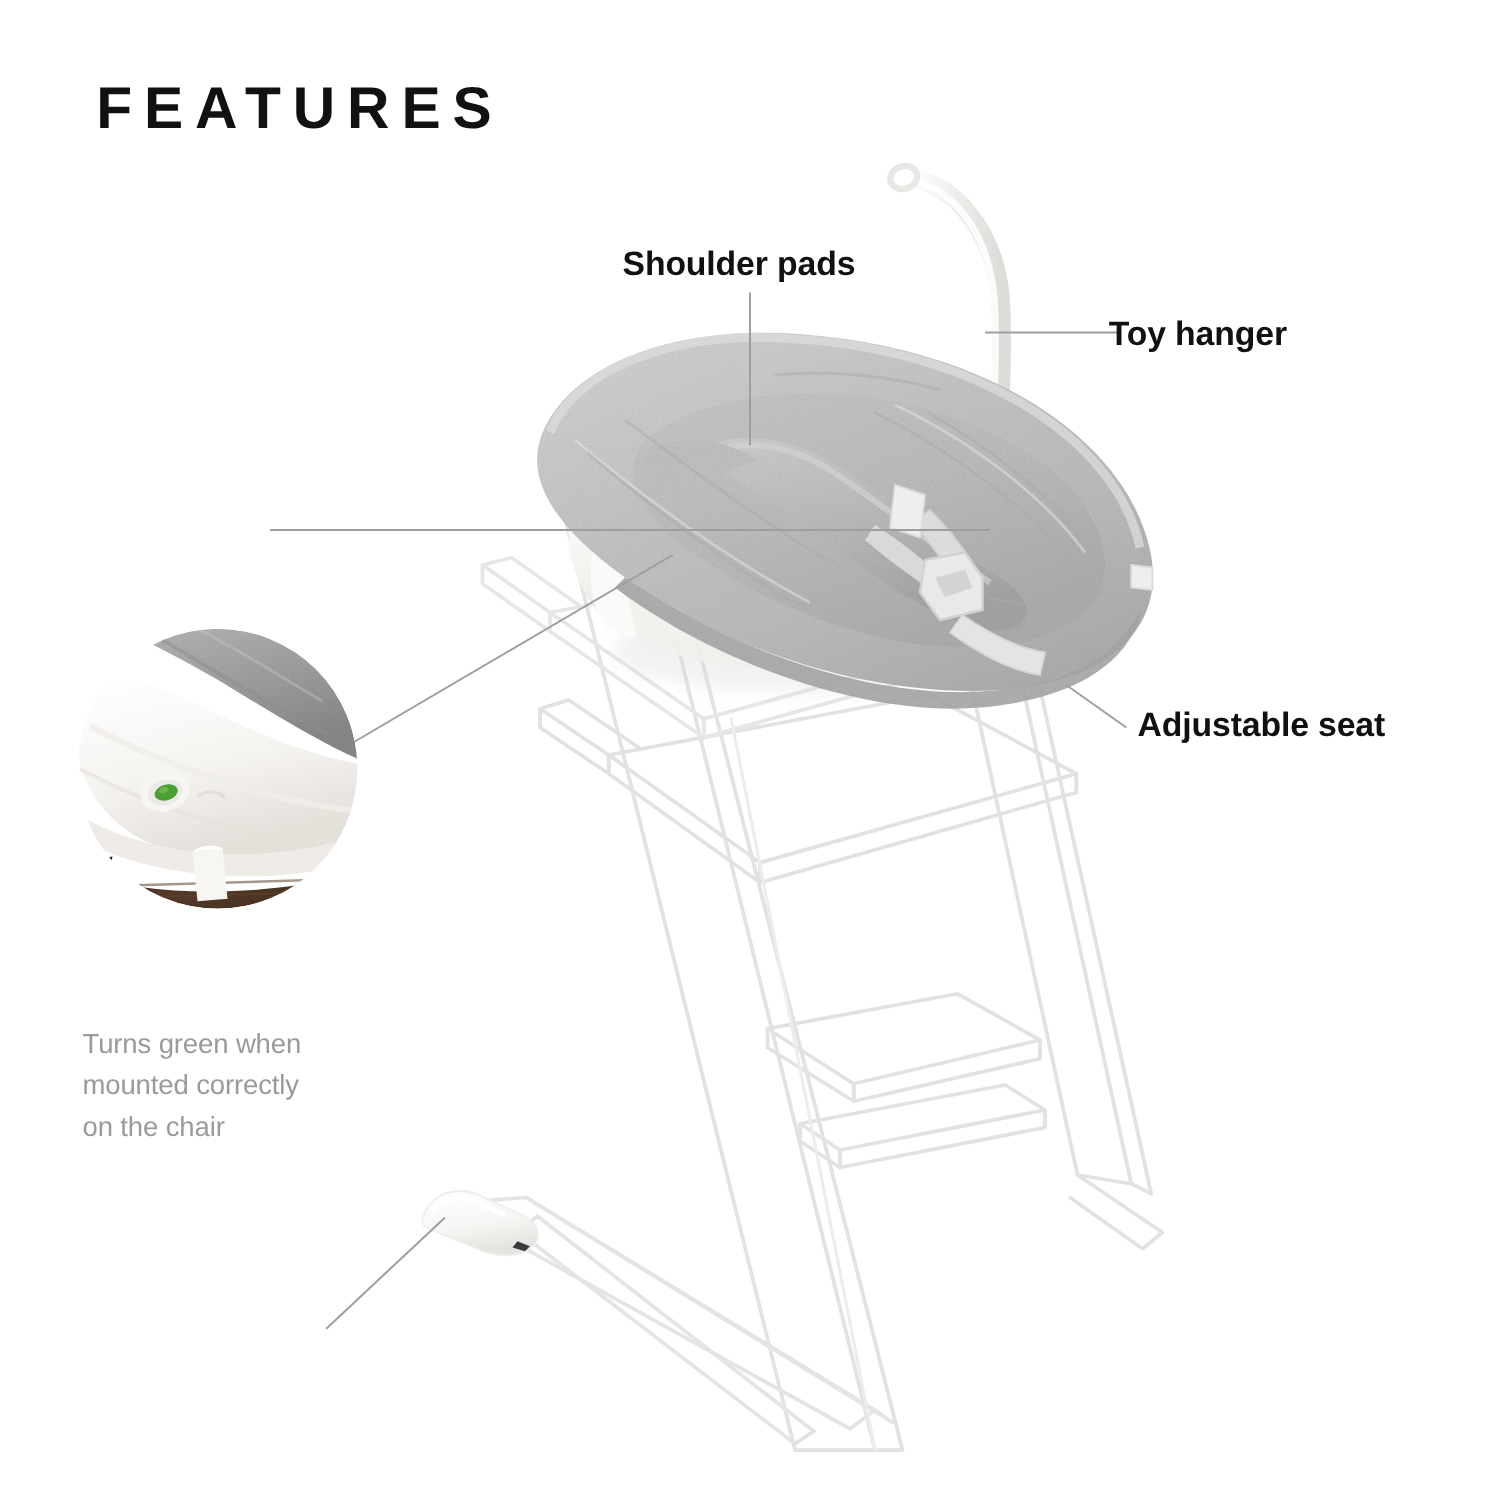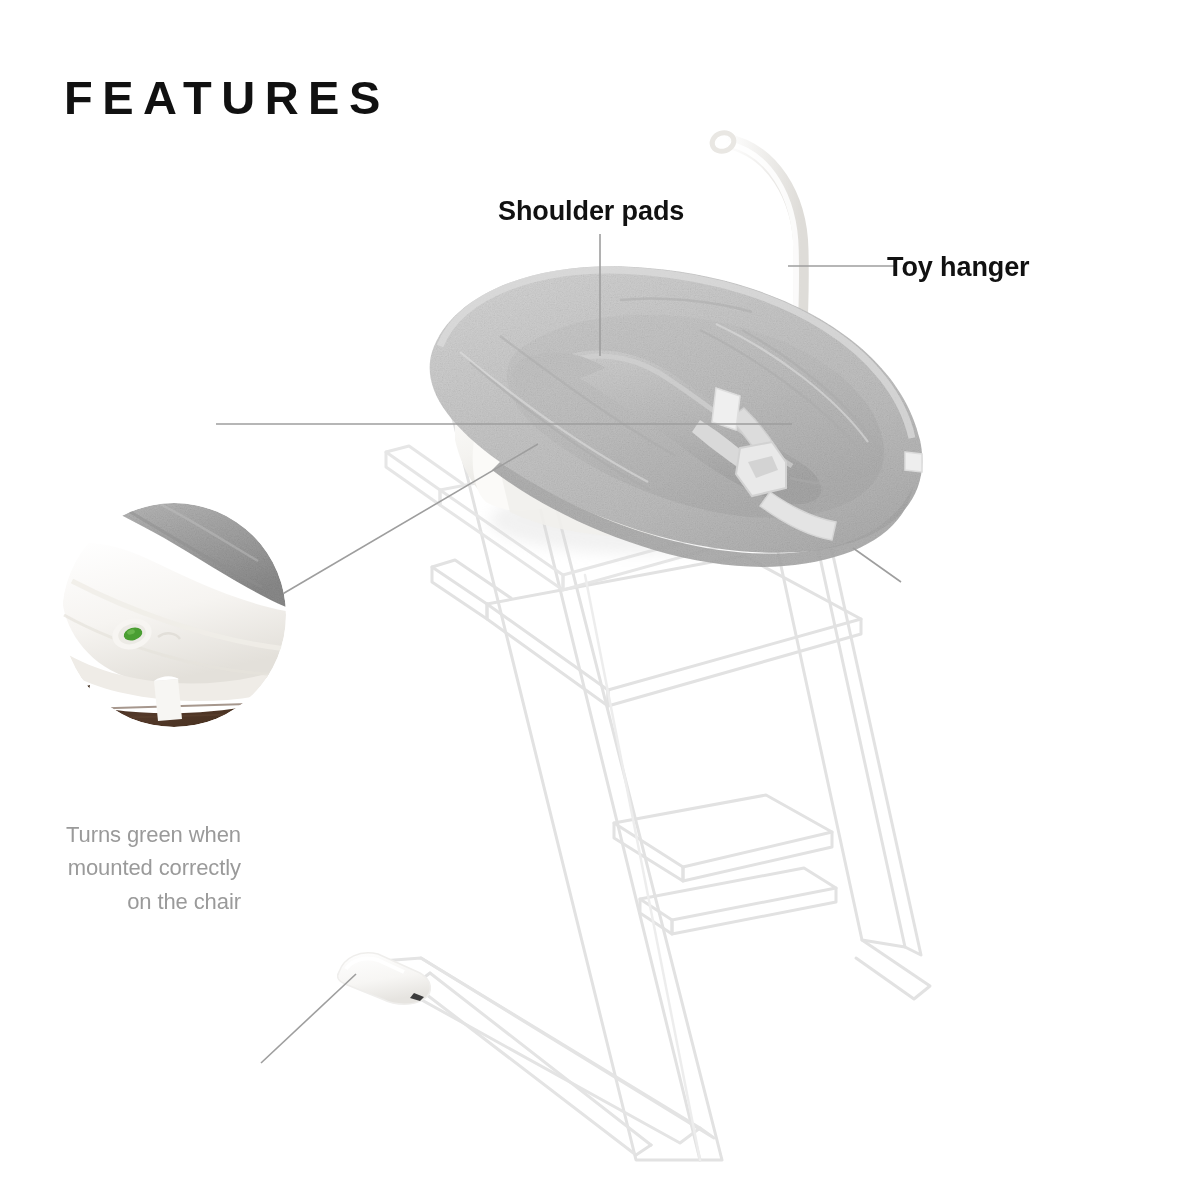--- a/index.html
+++ b/index.html
@@ -9,27 +9,26 @@
     font-family:"Liberation Sans","DejaVu Sans",sans-serif;
     overflow:hidden;
     position:relative;
     color:#111111;
     -webkit-font-smoothing:antialiased;
   }
   #stage{position:absolute;inset:0;width:1200px;height:1200px;}
 
   
   .page-title{
-    position:absolute;left:64px;top:62px;
+    position:absolute;left:77px;top:62px;
     font-size:47px;font-weight:700;
     letter-spacing:9.5px;
     color:#111111;
     line-height:1;
     white-space:nowrap;
-    margin-top:12px;
   }
 
   
   .callout{
     position:absolute;
     font-size:27px;
     font-weight:700;
     color:#111111;
     line-height:1.32;
     white-space:pre-line;
@@ -43,21 +42,21 @@
     line-height:1.52;
     white-space:pre-line;
     letter-spacing:-0.1px;
   }
 
   .lbl-shoulder{left:498px;top:194px;}
   .lbl-toy{left:887px;top:250px;}
   .lbl-harness{left:64px;top:358px;}
   .lbl-seat{left:910px;top:563px;}
   .lbl-indicators{left:66px;top:770px;}
-  .sub-indicators{left:66px;top:818px;text-align:right;}
+  .sub-indicators{left:66px;top:818px;}
   .lbl-gliders{left:140px;top:1078px;}
 
   
   #scene{position:absolute;left:0;top:0;width:1200px;height:1200px;}
 
   
   #inset-wrap{
     position:absolute;left:62px;top:503px;
     width:224px;height:224px;
     border-radius:50%;
@@ -357,17 +356,18 @@
         <path d="M92,178 L116,176 L120,216 L96,218 Z" fill="#f7f6f3"></path>
         <path d="M92,178 C100,172 112,172 118,177 L116,176 Z" fill="#ffffff"></path>
       </g>
     </svg>
   </div>
 
   <div class="page-title">FEATURES</div>
 
   <div class="callout lbl-shoulder">Shoulder pads</div>
   <div class="callout lbl-toy">Toy hanger</div>
+  <div class="callout lbl-seat">Adjustable seat</div>
   <div class="subtext sub-indicators">Turns green when
 mounted correctly
 on the chair</div>
 
 </div>
 
 </body></html>

